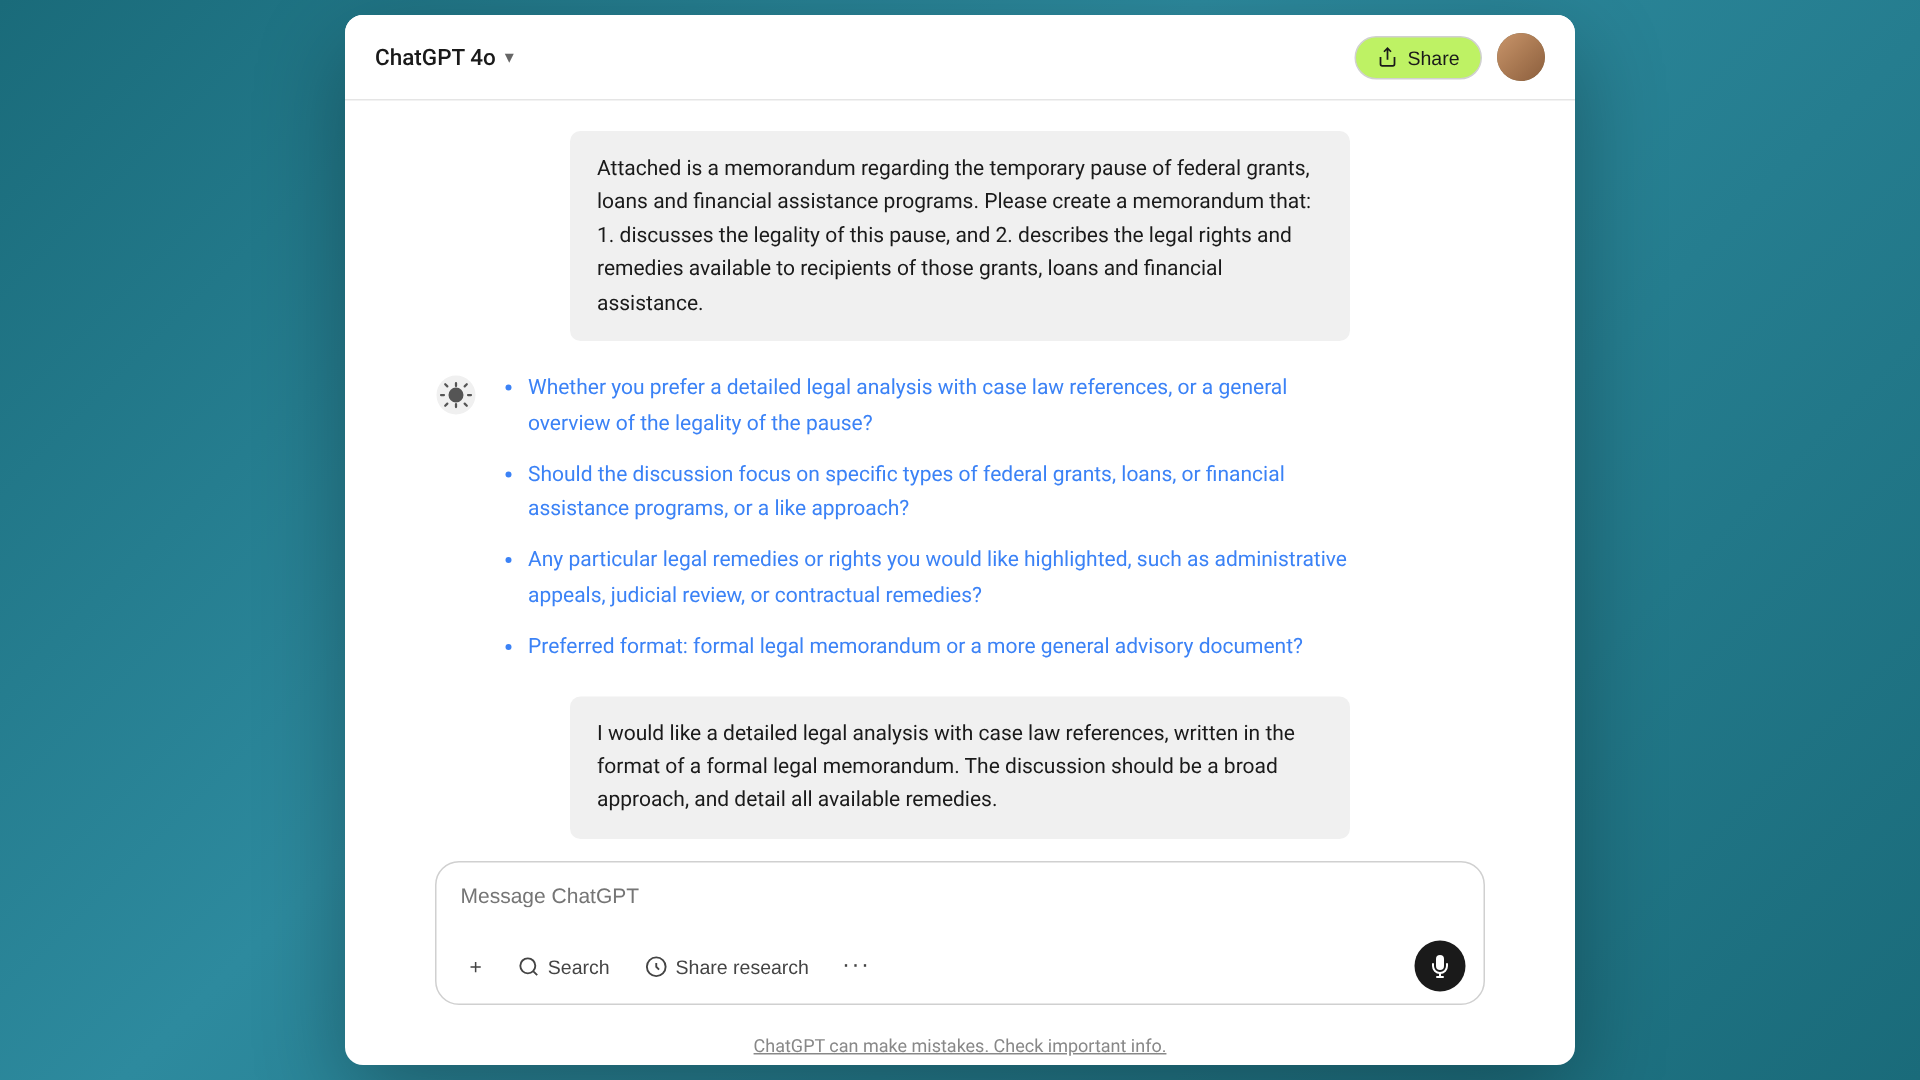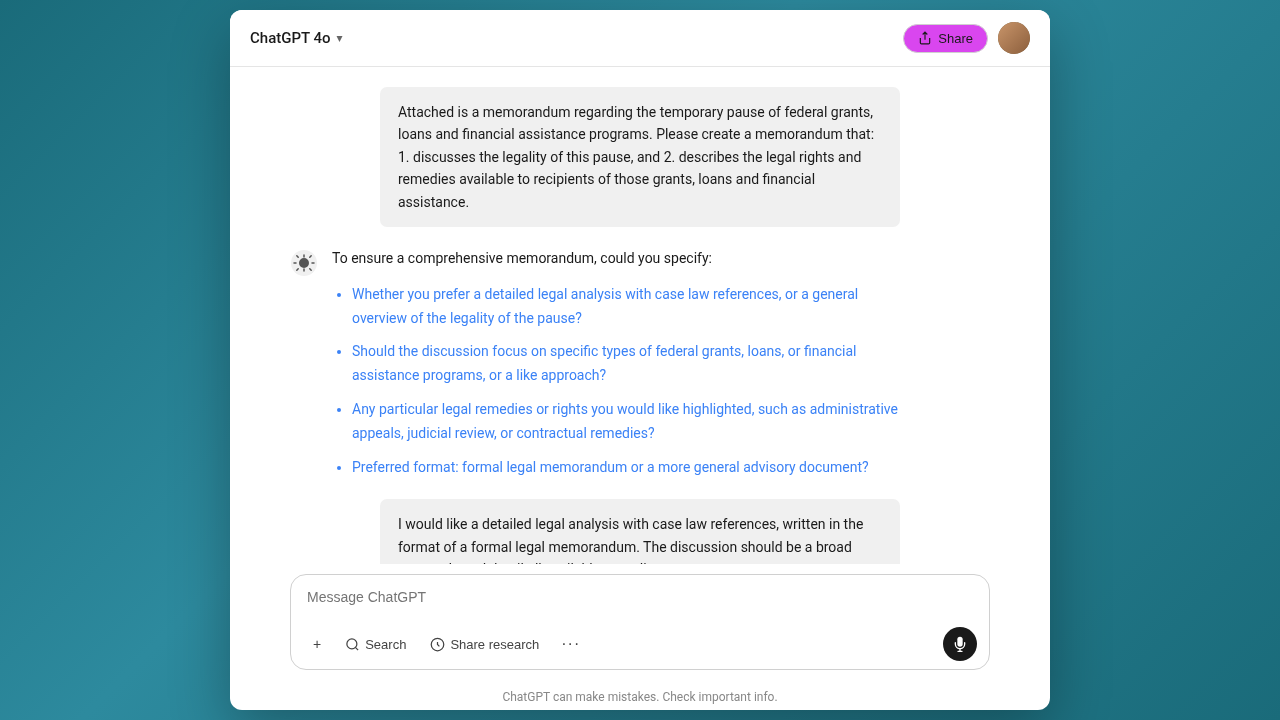--- a/index.html
+++ b/index.html
@@ -64,21 +64,21 @@
       gap: 10px;
     }
 
     .share-btn {
       display: flex;
       align-items: center;
       gap: 6px;
       padding: 6px 14px;
       border: 1px solid #d0d0d0;
       border-radius: 20px;
-      background: #d946ef;
+      background: #bef264;
       font-size: 13px;
       color: #1a1a1a;
       cursor: pointer;
     }
 
     .avatar {
       width: 32px;
       height: 32px;
       border-radius: 50%;
       background: #8b6f4e;
@@ -256,20 +256,21 @@
       font-size: 16px;
     }
 
     
     .footer {
       text-align: center;
       padding: 6px;
       font-size: 12px;
       color: #888;
       flex-shrink: 0;
+      text-decoration: underline;
     }
 
     
     .gear-svg {
       width: 28px;
       height: 28px;
     }
   </style>
 </head>
 <body>
@@ -304,21 +305,20 @@
 
     <div class="assistant-message-container">
       <div class="assistant-icon">
         <svg class="gear-svg" viewBox="0 0 28 28" fill="none" xmlns="http://www.w3.org/2000/svg">
           <circle cx="14" cy="14" r="13" fill="#f0f0f0"></circle>
           <path d="M14 9a5 5 0 100 10A5 5 0 0014 9z" fill="#555"></path>
           <path d="M14 6v2M14 20v2M6 14H4M24 14h-2M8.22 8.22l-1.41-1.41M21.19 21.19l-1.41-1.41M8.22 19.78l-1.41 1.41M21.19 6.81l-1.41 1.41" stroke="#555" stroke-width="1.5" stroke-linecap="round"></path>
         </svg>
       </div>
       <div class="assistant-content">
-        <p class="intro">To ensure a comprehensive memorandum, could you specify:</p>
         <ul>
           <li>Whether you prefer a detailed legal analysis with case law references, or a general overview of the legality of the pause?</li>
           <li>Should the discussion focus on specific types of federal grants, loans, or financial assistance programs, or a like approach?</li>
           <li>Any particular legal remedies or rights you would like highlighted, such as administrative appeals, judicial review, or contractual remedies?</li>
           <li>Preferred format: formal legal memorandum or a more general advisory document?</li>
         </ul>
       </div>
     </div>
 
     <div class="user-message-container">

